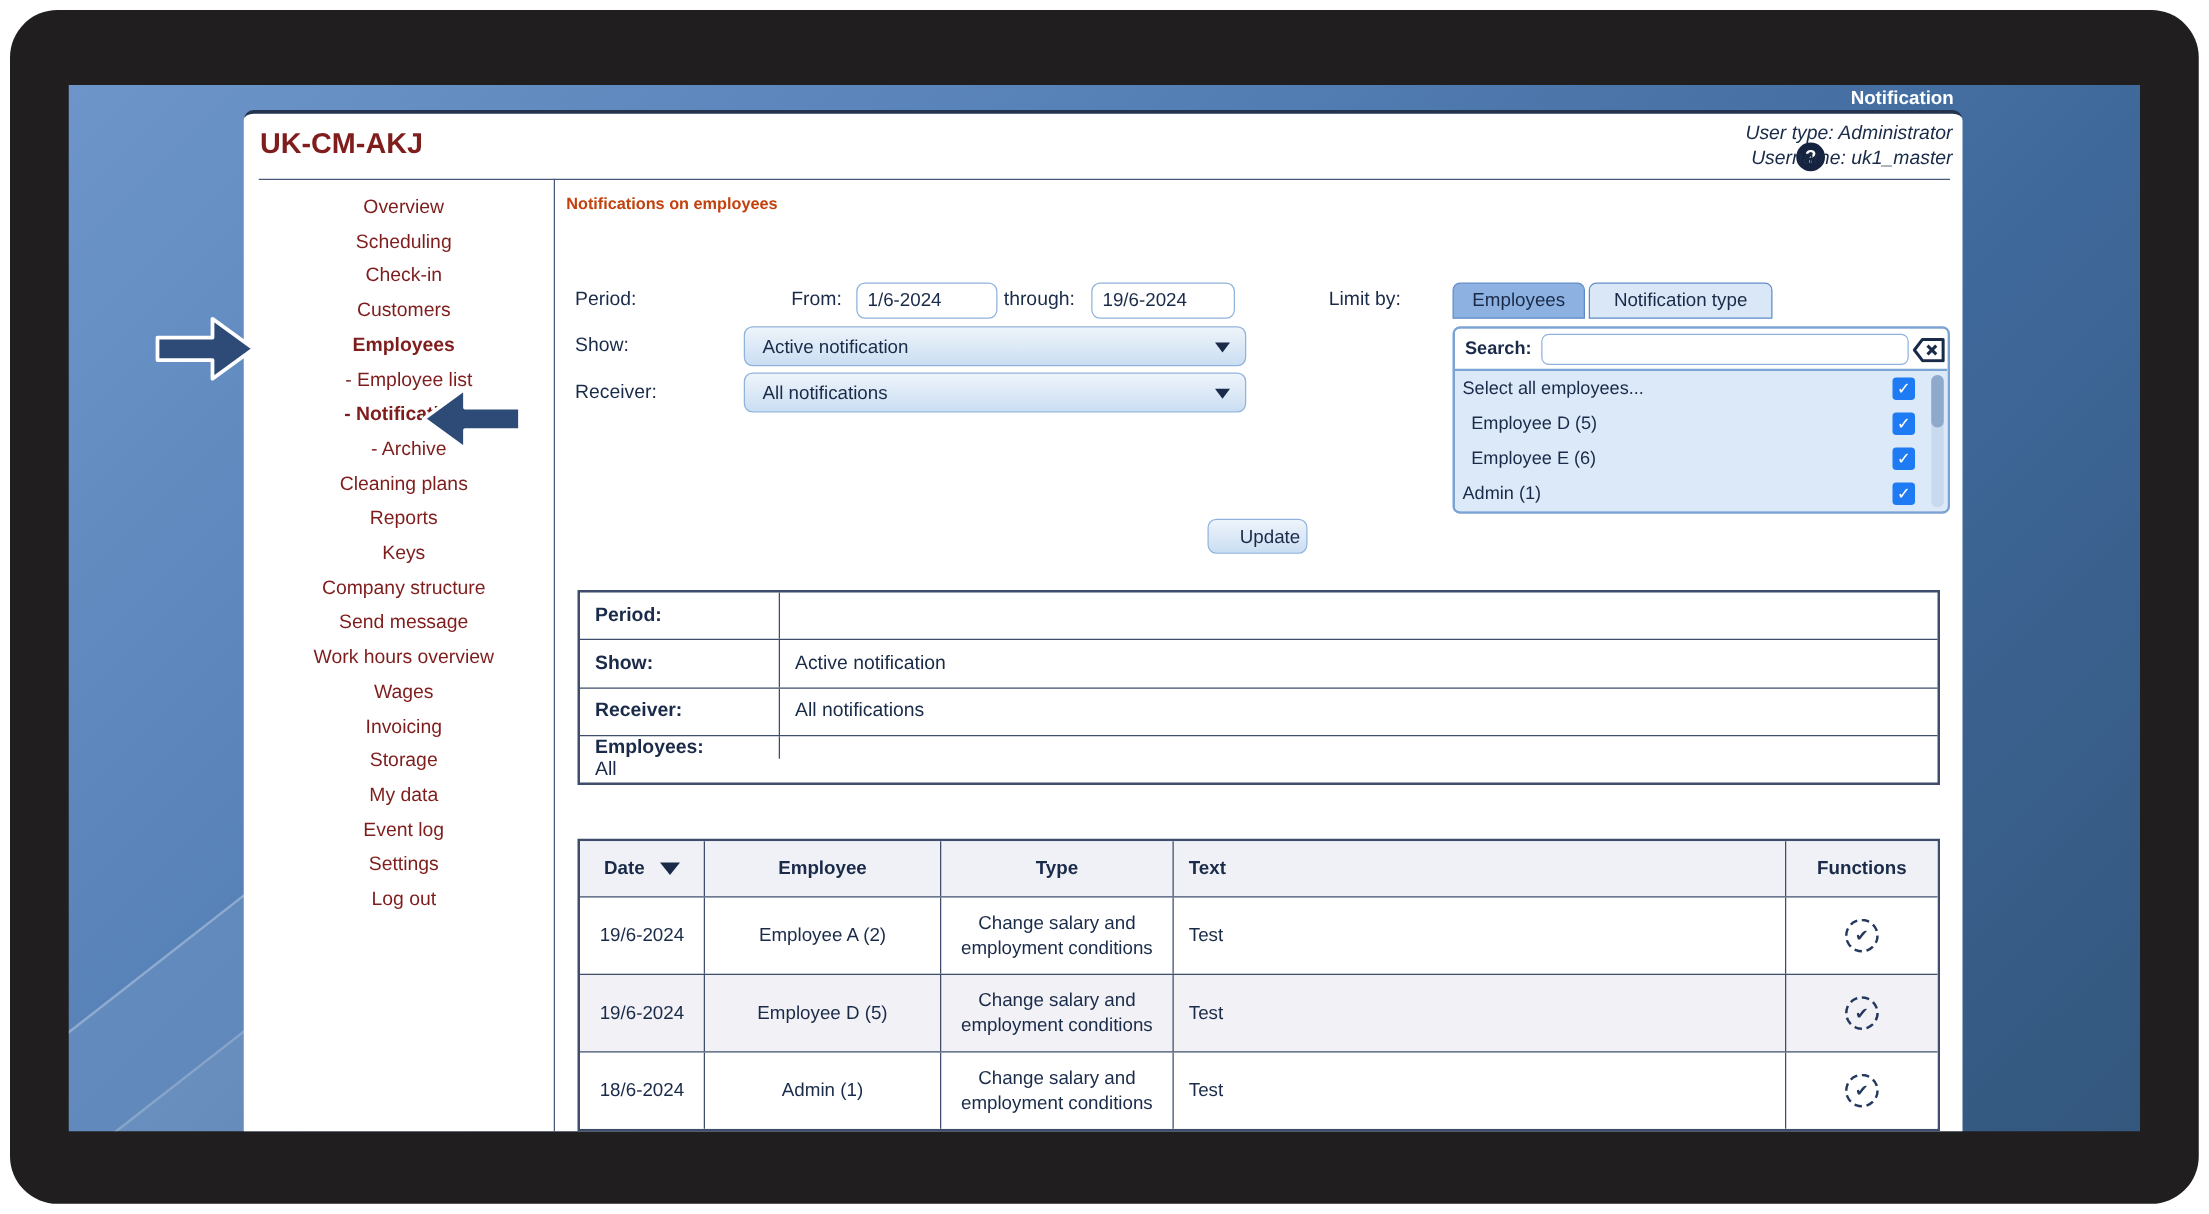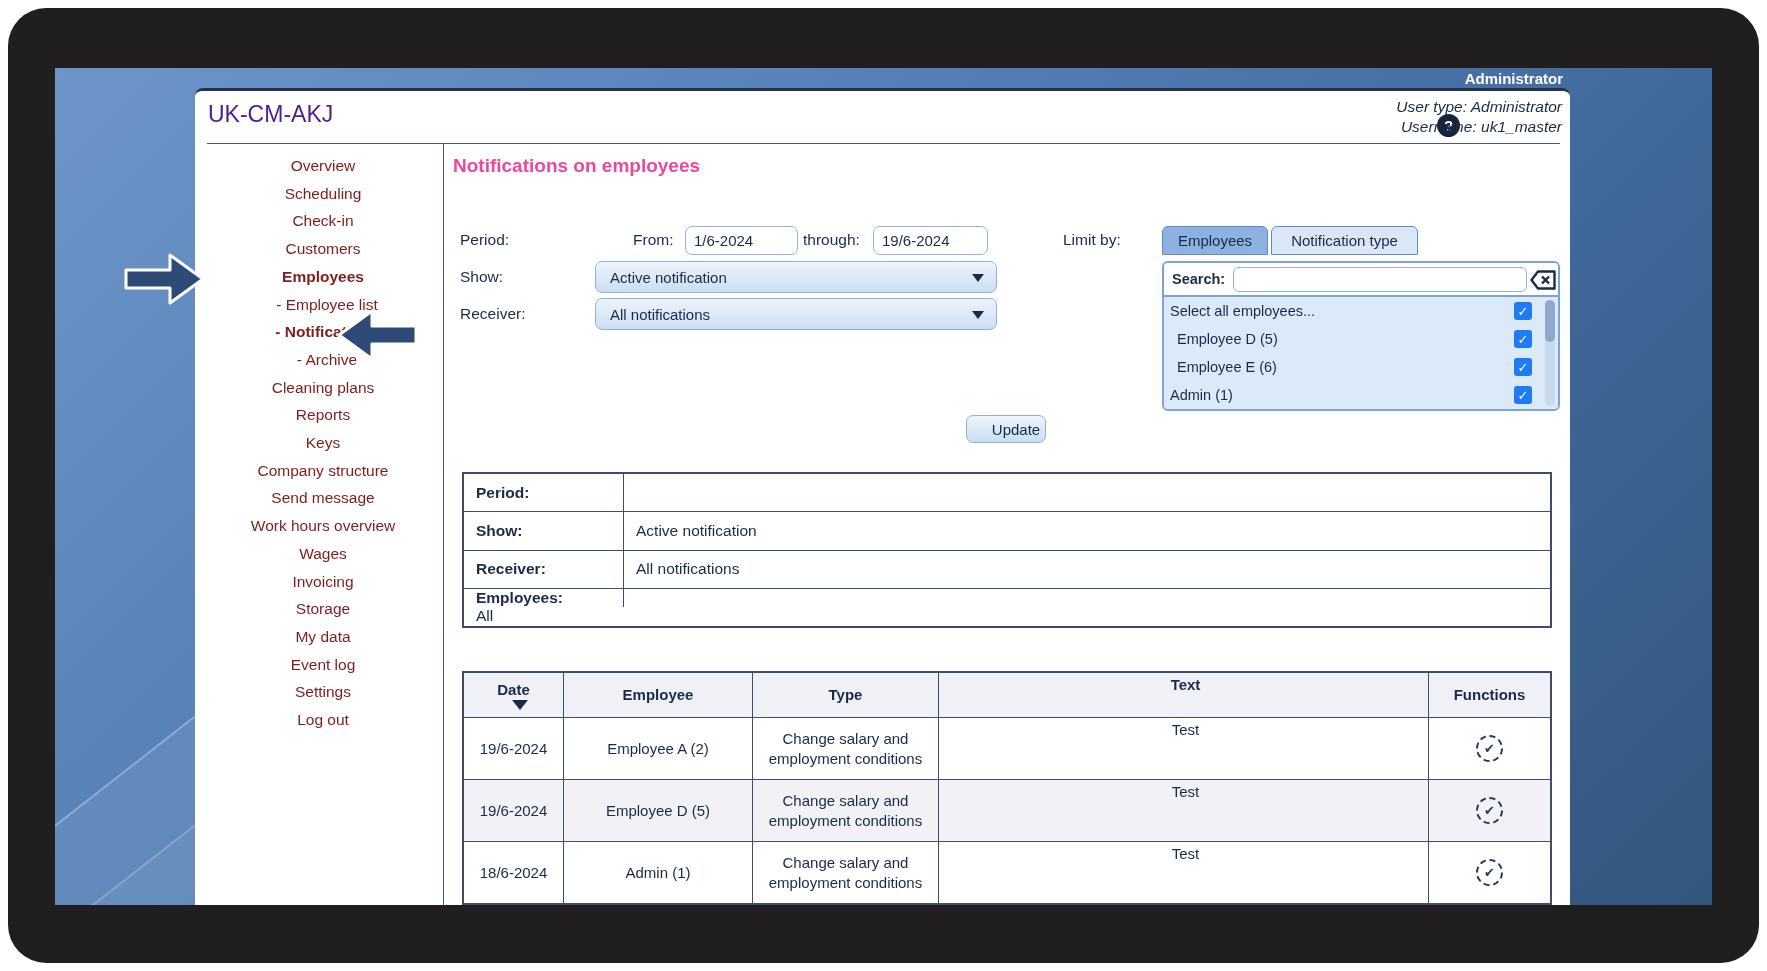--- a/index.html
+++ b/index.html
@@ -12,37 +12,37 @@
              background:linear-gradient(135deg,#6d95c9 0%,#5580b6 35%,#3f689a 68%,#33577d 100%); }
   .diag1 { position:absolute; left:-180px; top:690px; width:620px; height:260px;
            background:rgba(255,255,255,0.07); border-top:2px solid rgba(255,255,255,0.28); transform:rotate(-38deg); }
   .diag2 { position:absolute; left:-220px; top:830px; width:620px; height:260px;
            background:rgba(255,255,255,0.05); border-top:2px solid rgba(255,255,255,0.20); transform:rotate(-38deg); }
   .brand { position:absolute; top:1px; right:149px; font-size:15px; font-weight:bold; color:#ffffff; line-height:19px; }
 
   
   .window { position:absolute; left:195px; top:88px; width:1375px; height:817px; background:#ffffff;
             border-top:3px solid #24344f; border-radius:8px 8px 0 0; }
-  .win-title { position:absolute; left:13px; top:10px; font-size:23px; font-weight:normal; color:#4c1d95; }
+  .win-title { position:absolute; left:13px; top:10px; font-size:23px; font-weight:bold; color:#7f1d1d; }
   .help-circle { position:absolute; left:1242px; top:23px; width:23px; height:23px; border-radius:50%;
                  background:#16233f; color:#ffffff; font-size:15px; font-weight:bold;
                  display:flex; align-items:center; justify-content:center; cursor:pointer; }
   .user-info { position:absolute; right:8px; top:6px; text-align:right; font-style:italic;
                font-size:15.5px; color:#1a2b49; line-height:20px; }
   .hr { position:absolute; left:12px; right:10px; top:52px; height:0; border-top:1px solid #49597a; }
   .vdiv { position:absolute; left:248px; top:52px; bottom:0; width:0; border-left:1px solid #49597a; }
 
   
   .sidebar { position:absolute; left:13px; top:61px; width:230px; font-size:15.5px; color:#7f1d1d;text-align:center; }
   .side-item { line-height:27.7px; cursor:pointer; white-space:nowrap; }
   .side-item.sub { padding-left:8px; }
   .side-item.bold { font-weight:bold; }
 
   
-  .main-heading { position:absolute; left:258px; top:64px; font-size:19px; font-weight:bold; color:#ec4899; }
+  .main-heading { position:absolute; left:258px; top:64px; font-size:13px; font-weight:bold; color:#c2410c; }
   .flabel { position:absolute; font-size:15.5px; color:#1a2b49; }
   .date-input { position:absolute; height:29px; border:1.5px solid #8fb3dc; border-radius:7px;
                 padding-left:8px; font-size:15px; color:#1a2b49; background:#ffffff; outline:none;
                 font-family:"Liberation Sans","DejaVu Sans",sans-serif; }
   .dropdown { position:absolute; left:400px; width:402px; height:32px; border:1.5px solid #8fb3dc; border-radius:7px;
               background:linear-gradient(to bottom,#eef4fb 0%,#dbe8f6 55%,#cadef2 100%);
               font-size:15px; color:#1a2b49; display:flex; align-items:center; padding-left:14px; cursor:pointer; }
   .caret { position:absolute; right:12px; top:12px; width:0; height:0;
            border-left:6px solid transparent; border-right:6px solid transparent; border-top:8px solid #1a2b49; }
 
@@ -85,21 +85,21 @@
                padding-left:12px; font-size:15.5px; font-weight:bold; color:#1a2b49; }
   .sum-value { flex:1; display:flex; align-items:center; padding-left:12px; font-size:15.5px; color:#1a2b49; }
 
   
   .dtable { position:absolute; left:267px; top:580px; width:1090px; border:2px solid #3d4d6b; }
   .drow { display:grid; grid-template-columns:100px 189px 186px 490px auto; border-top:1px solid #3d4d6b; }
   .drow.header { border-top:none; background:#f0f1f7; height:44px; }
   .drow.body { height:62px; background:#ffffff; }
   .drow.body.stripe { background:#f1f1f6; }
   .dcell { border-right:1px solid #3d4d6b; display:flex; align-items:center; justify-content:center;
-           font-size:15px; color:#1a2b49; text-align:center; line-height:20px; padding:2px 8px;flex-direction:column; }
+           font-size:15px; color:#1a2b49; text-align:center; line-height:20px; padding:2px 8px; }
   .dcell:last-child { border-right:none; }
   .dcell.left { justify-content:flex-start; text-align:center; padding-left:12px; }
   .drow.header .dcell { font-weight:bold; }
   .sort-tri { width:0; height:0; margin-left:12px; border-left:8px solid transparent; border-right:8px solid transparent;
               border-top:10px solid #1a2b49; display:inline-block; }
   .check-circle { width:27px; height:27px; border:2px dashed #25395e; border-radius:50%;
                   display:flex; align-items:center; justify-content:center;
                   font-size:13px; font-weight:bold; color:#25395e; cursor:pointer; }
 
   
@@ -109,21 +109,21 @@
 </style>
 </head>
 <body>
 
 <div class="stage">
   <div class="bezel"></div>
 
   <div class="desktop">
     <div class="diag1"></div>
     <div class="diag2"></div>
-    <div class="brand">Administrator</div>
+    <div class="brand">Notification</div>
   </div>
 
   <div class="window">
     <div class="win-title">UK-CM-AKJ</div>
     <div class="help-circle">?</div>
     <div class="user-info">
       <div>User type: Administrator</div>
       <div>Username: uk1_master</div>
     </div>
     <div class="hr"></div>

